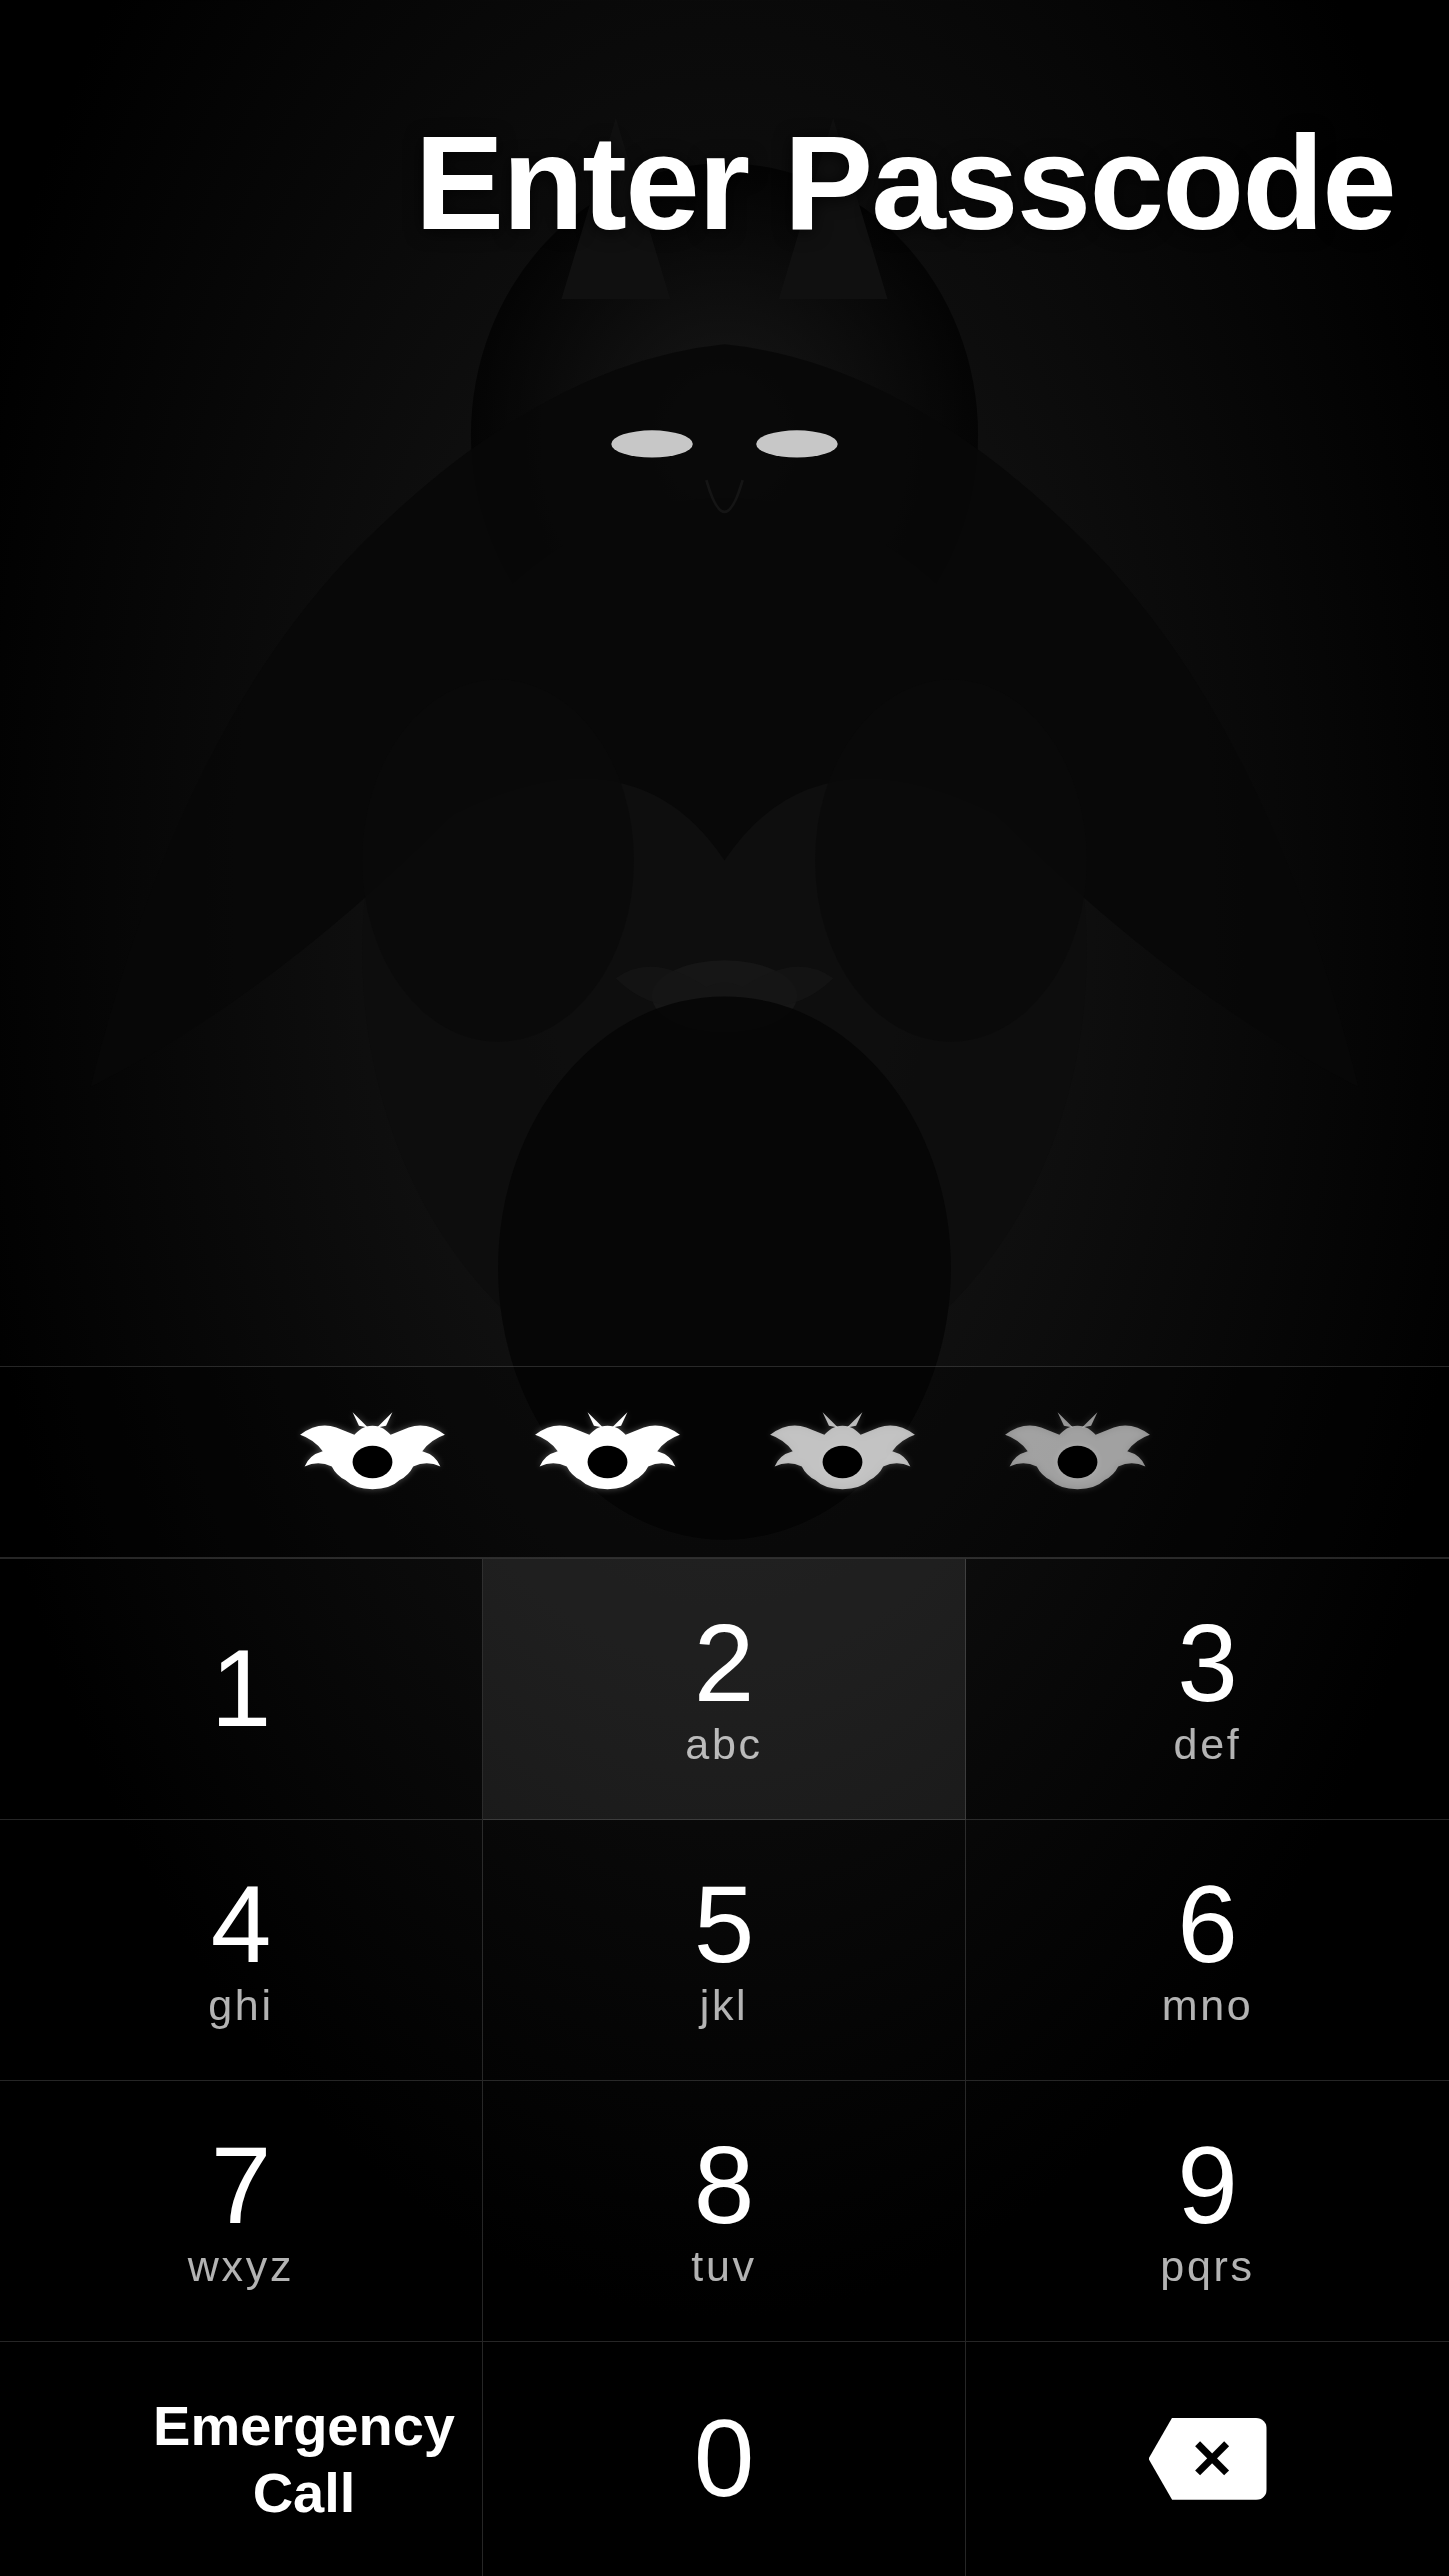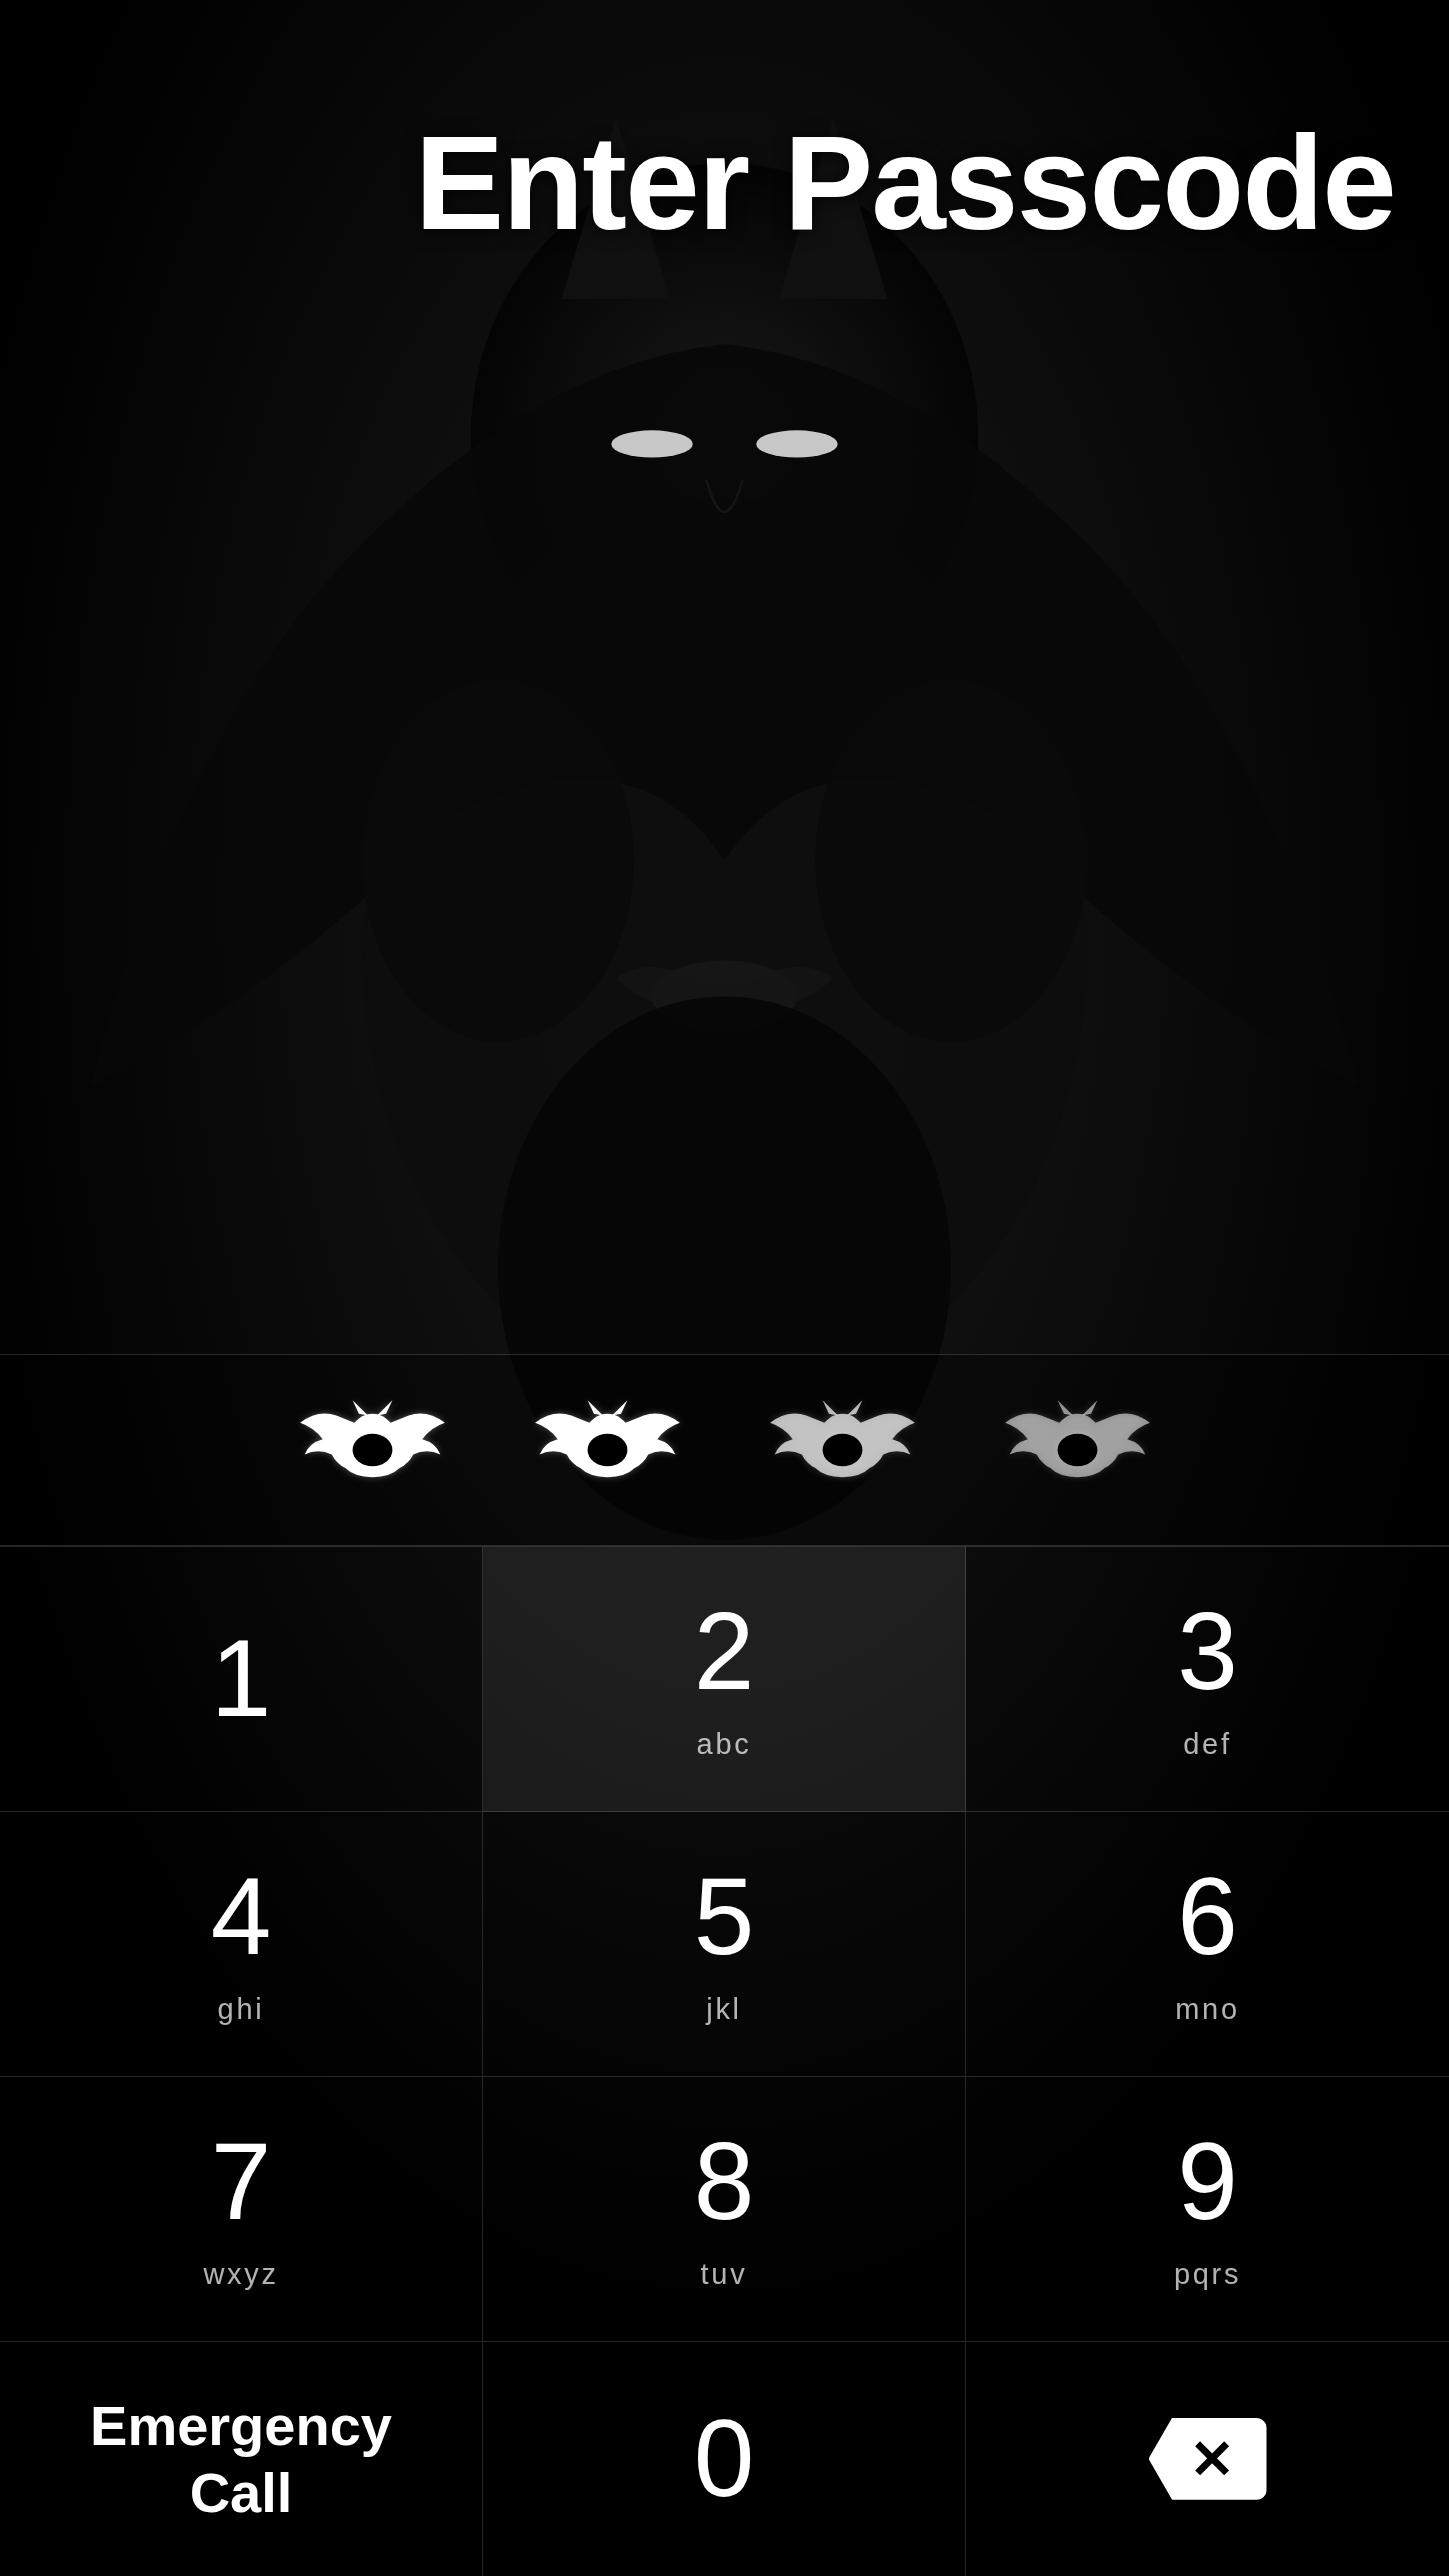--- a/index.html
+++ b/index.html
@@ -118,37 +118,37 @@
 
     .key-number {
       color: #fff;
       font-size: 109px;
       font-weight: 300;
       line-height: 1;
     }
 
     .key-letters {
       color: rgba(255,255,255,0.7);
-      font-size: 29px;
+      font-size: 43px;
       font-weight: 400;
-      margin-top: 22px;
+      margin-top: 2px;
       letter-spacing: 2.7px;
     }
 
     
     .bottom-row {
       display: grid;
       grid-template-columns: 1fr 1fr 1fr;
       border-top: none;
     }
 
     .emergency-call-cell {
       display: flex;
       flex-direction: column;
-      align-items: center;
+      align-items: flex-end;
       justify-content: center;
       padding: 50px 27px;
       border-right: 0.9px solid rgba(255,255,255,0.15);
       cursor: pointer;
     }
 
     .emergency-call-text {
       color: #fff;
       font-size: 56px;
       font-weight: bold;

